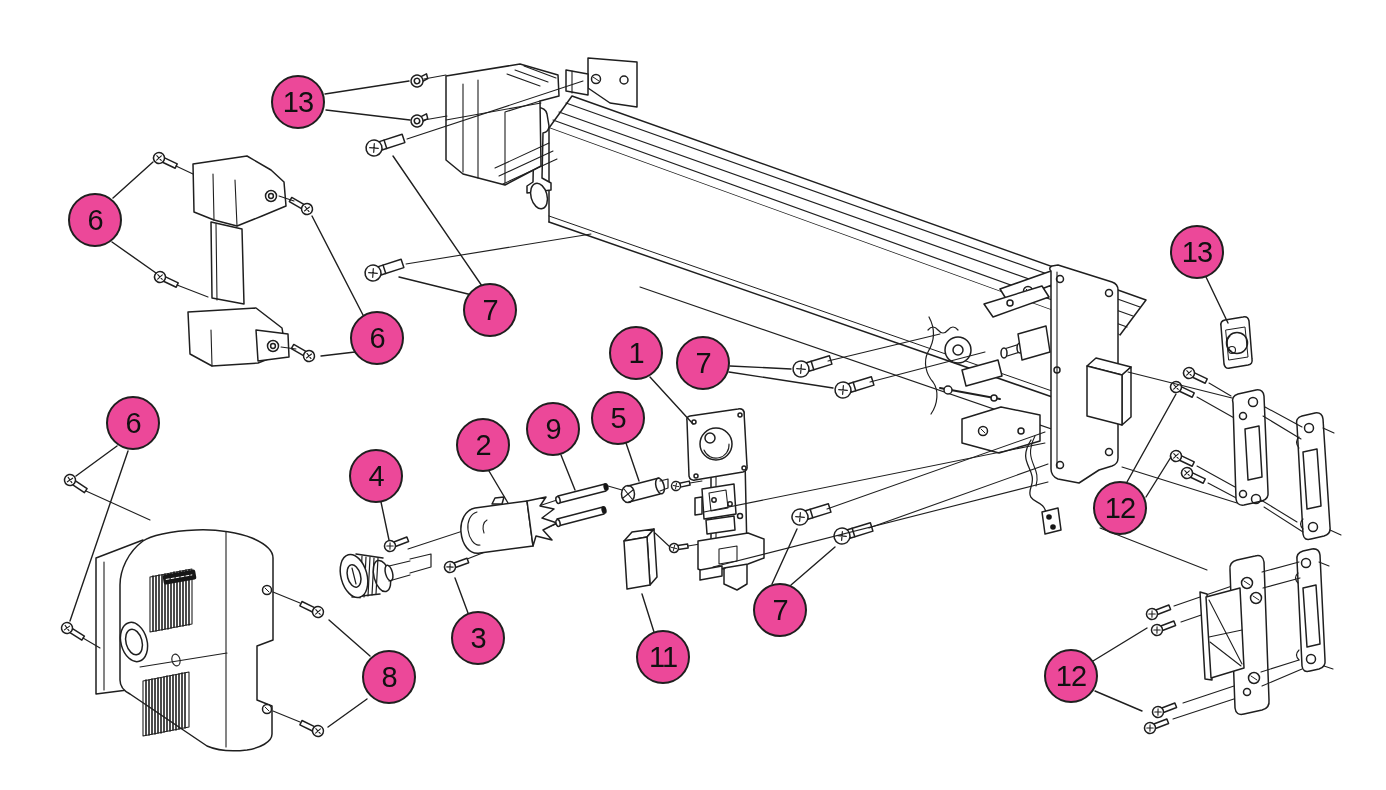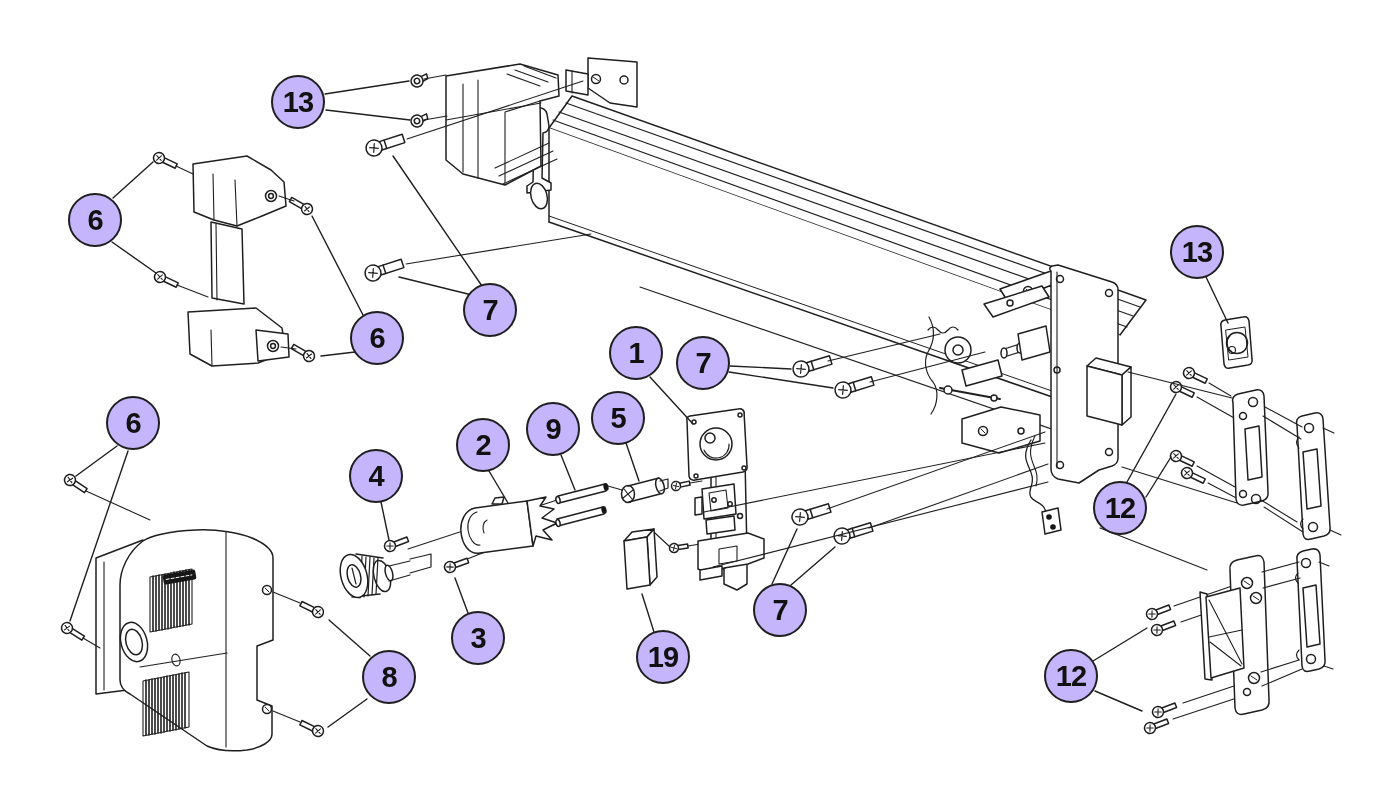--- a/index.html
+++ b/index.html
@@ -4,23 +4,23 @@
 <style>
   html,body{margin:0;padding:0;background:#ffffff;}
   .stage{
     position:relative;width:1386px;height:790px;background:#ffffff;
     font-family:"Liberation Sans", sans-serif;overflow:hidden;
   }
   svg{position:absolute;left:0;top:0;}
   svg *{vector-effect:non-scaling-stroke;}
   .callout{
     position:absolute;width:54px;height:54px;border-radius:50%;
-    border:2px solid #1f1f1f;background:#c4b5fd;box-sizing:border-box;
+    border:2px solid #1f1f1f;background:#ec4899;box-sizing:border-box;
     display:flex;align-items:center;justify-content:center;
-    font-weight:bold;font-size:29px;color:#111;z-index:3;
+    font-weight:normal;font-size:29px;color:#111;z-index:3;
     letter-spacing:-1px;
   }
 </style>
 </head>
 <body>
 
 <div class="stage">
 
 <svg width="1386" height="790" viewBox="0 0 1386 790" stroke="#1f1f1f" stroke-width="1.5" fill="none" stroke-linecap="round" stroke-linejoin="round">
 
@@ -363,18 +363,18 @@
 <div class="callout" style="left:591px;top:391px">5</div>
 <div class="callout" style="left:68px;top:193px">6</div>
 <div class="callout" style="left:350px;top:311px">6</div>
 <div class="callout" style="left:106px;top:396px">6</div>
 <div class="callout" style="left:463px;top:283px">7</div>
 <div class="callout" style="left:676px;top:336px">7</div>
 <div class="callout" style="left:753px;top:583px">7</div>
 <div class="callout" style="left:362px;top:650px">8</div>
 <div class="callout" style="left:526px;top:402px">9</div>
 <div class="callout" style="left:1170px;top:225px">13</div>
-<div class="callout" style="left:636px;top:630px">19</div>
+<div class="callout" style="left:636px;top:630px">11</div>
 <div class="callout" style="left:1093px;top:481px">12</div>
 <div class="callout" style="left:1044px;top:649px">12</div>
 <div class="callout" style="left:271px;top:75px">13</div>
 
 </div>
 
 </body></html>

